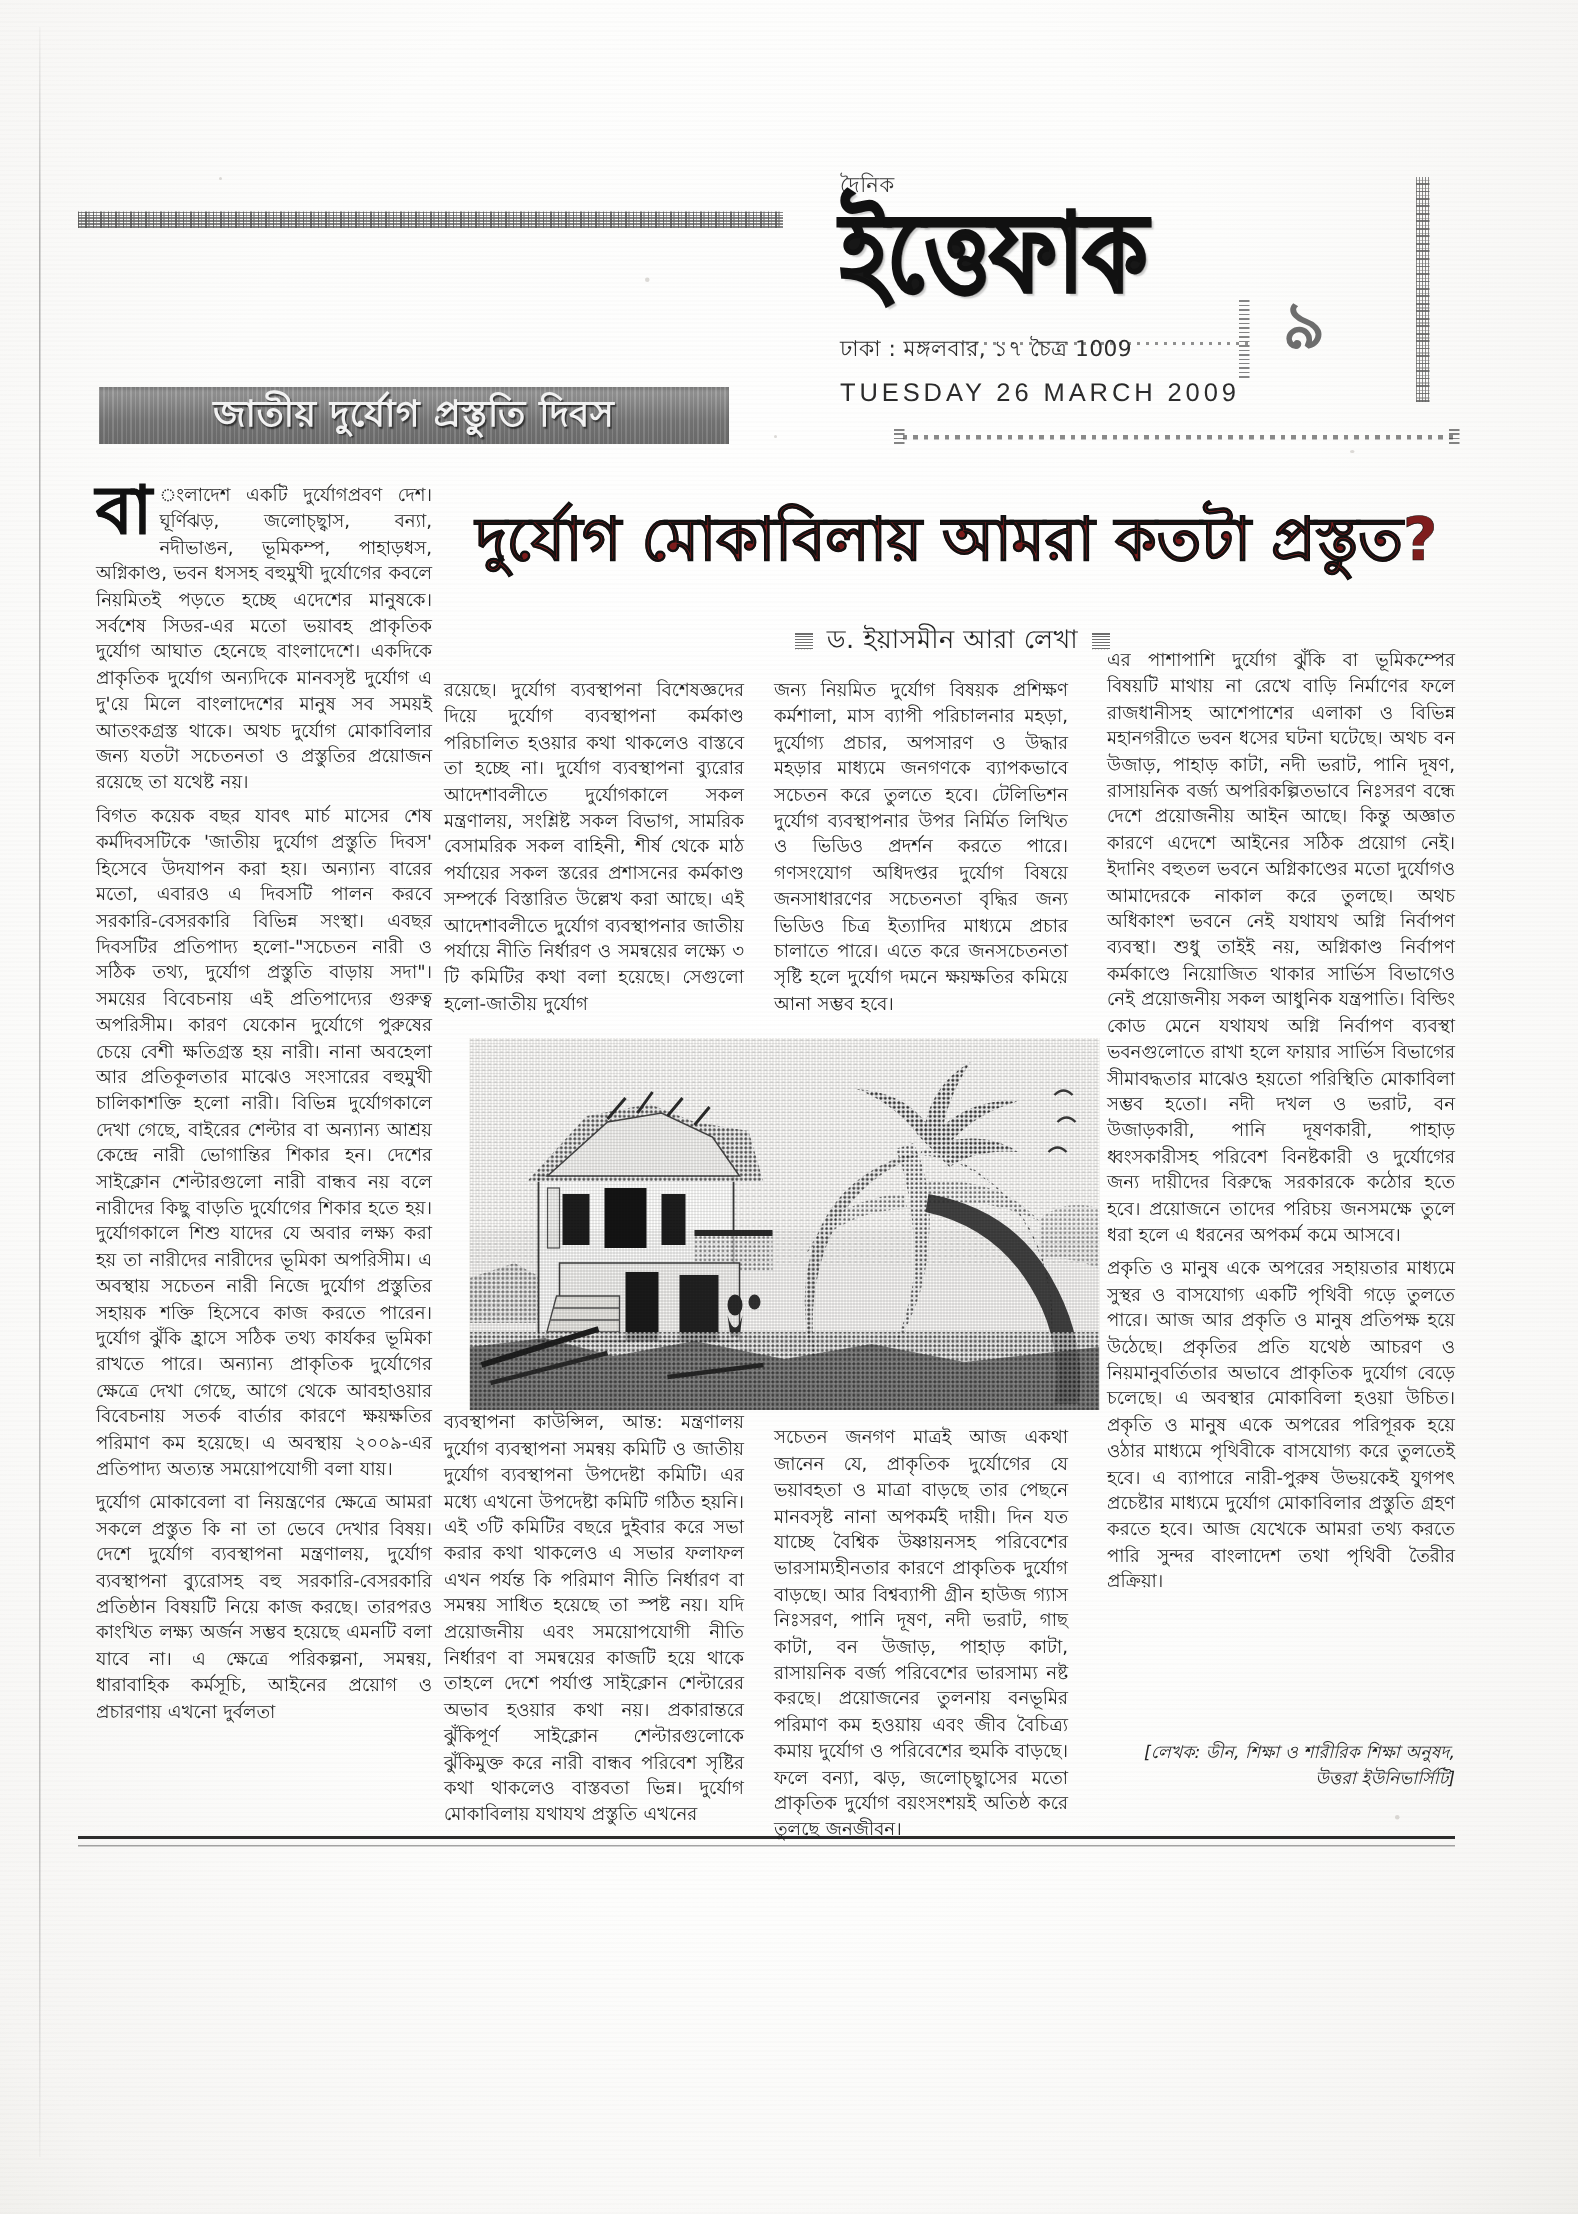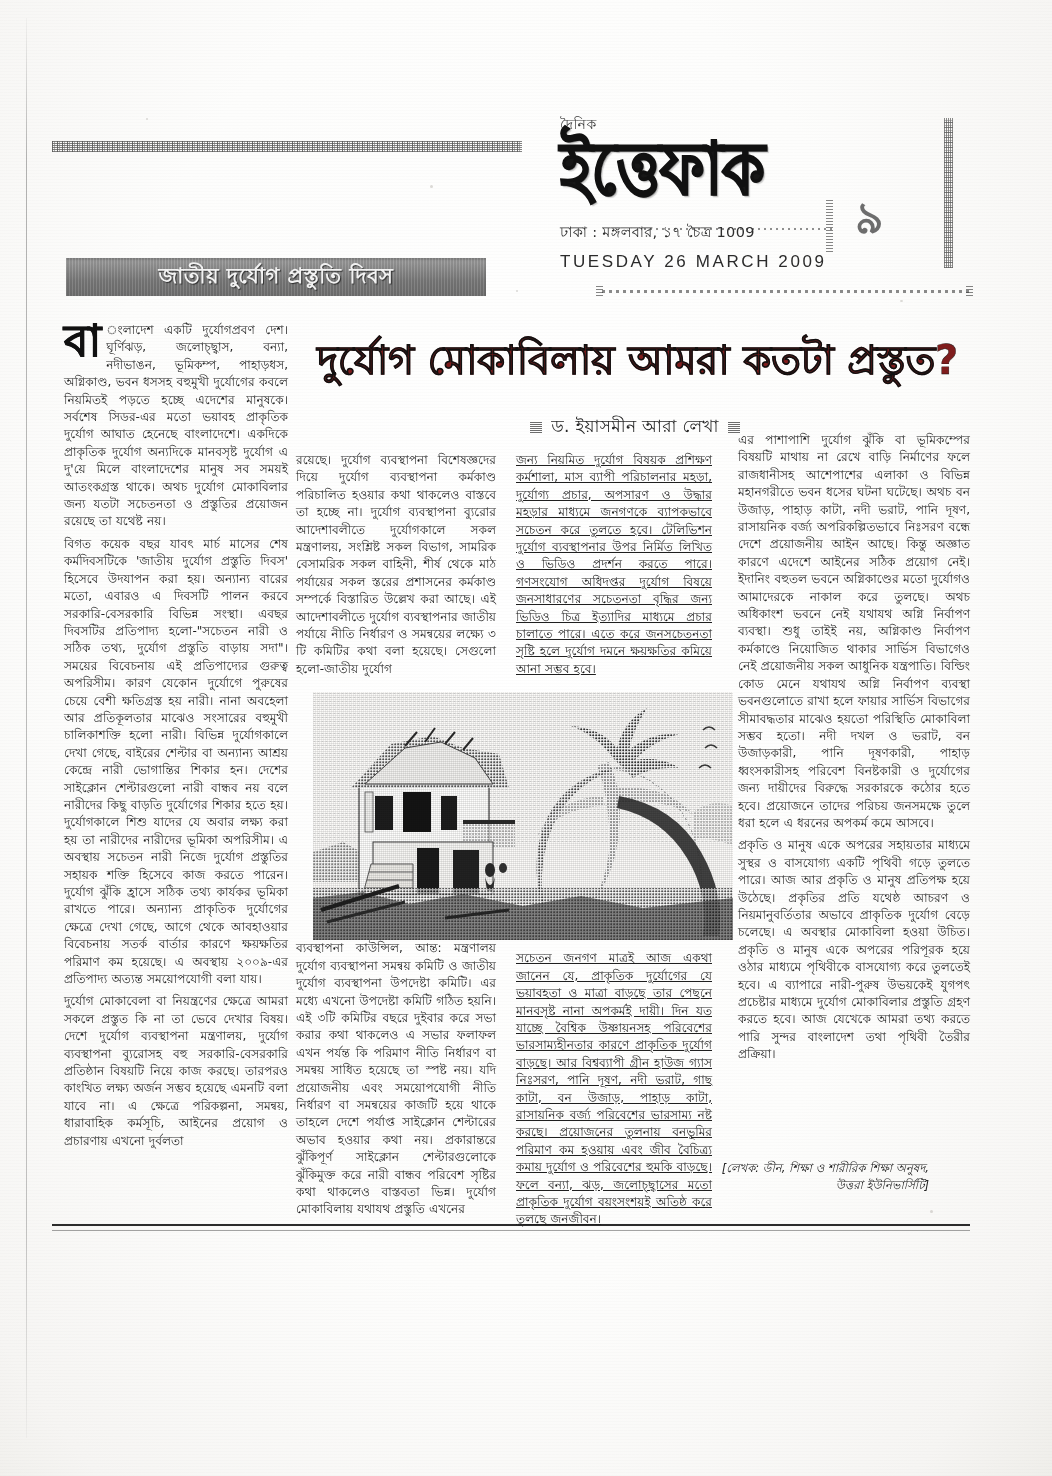--- a/index.html
+++ b/index.html
@@ -73,21 +73,21 @@
     font-size:44px;font-weight:bold;color:#555;opacity:.85;line-height:1;}
 
   
   .banner{position:absolute;left:66px;top:258px;width:420px;height:38px;
     background:linear-gradient(180deg,#9e9e9e 0%,#8b8b8b 30%,#787878 60%,#6f6f6f 100%);
     box-shadow:0 2px 2px rgba(0,0,0,.18) inset;
     display:flex;align-items:center;justify-content:center;overflow:hidden;}
   .banner::after{content:"";position:absolute;inset:0;
     background-image:repeating-linear-gradient(90deg, rgba(255,255,255,.10) 0 1px, rgba(0,0,0,.06) 1px 3px);}
   .banner-text{position:relative;z-index:2;font-family:"DejaVu Sans", sans-serif;
-    font-weight:bold;font-size:21px;color:#f2f2f2;letter-spacing:.5px;
+    font-weight:bold;font-size:24px;color:#f2f2f2;letter-spacing:.5px;
     text-shadow:1px 1px 1px rgba(0,0,0,.6);}
 
   
   .headline{position:absolute;left:288px;top:336px;width:670px;text-align:right;
     font-family:"DejaVu Sans", sans-serif;font-weight:bold;font-size:40px;
     color:#7f1d1d;line-height:1.22;letter-spacing:-.3px;
     -webkit-text-stroke:.4px #111;}
   .byline{position:absolute;left:300px;top:413px;width:670px;text-align:center;
     font-family:"DejaVu Sans", sans-serif;font-size:17px;color:#262626;letter-spacing:.3px;}
   .byline .orn{display:inline-block;width:12px;height:11px;vertical-align:middle;
@@ -97,40 +97,40 @@
   
   .col{position:absolute;font-family:"DejaVu Sans", sans-serif;
     font-size:12.1px;line-height:17.4px;color:#1f1f1f;
     text-align:justify;text-justify:inter-word;word-spacing:.4px;
     -webkit-hyphens:none;hyphens:none;}
   .col p{margin:0 0 0 0;text-indent:0;}
   .col p + p{margin-top:5px;}
 
   #col1{left:64px;top:322px;width:224px;height:900px;}
   #col2{left:296px;top:452px;width:200px;height:770px;}
-  #col3{left:516px;top:452px;width:196px;height:770px;text-decoration:underline;}
+  #col3{left:516px;top:452px;width:196px;height:770px;}
   #col4{left:738px;top:432px;width:232px;height:770px;}
 
   .dropcap{
     float:left;font-family:"DejaVu Sans", sans-serif;font-weight:bold;
     font-size:44px;line-height:34px;margin:2px 5px 0 0;color:#111;
     -webkit-text-stroke:.6px #111;
   }
 
   
   .photo{position:absolute;left:313px;top:692px;width:420px;height:248px;overflow:hidden;
     background:#f2f1ee;}
   .photo svg{display:block;}
   .photo::after{content:"";position:absolute;inset:0;pointer-events:none;
     background-image:repeating-linear-gradient(0deg, rgba(0,0,0,.10) 0 1px, rgba(255,255,255,0) 1px 2px),
                      repeating-linear-gradient(90deg, rgba(0,0,0,.07) 0 1px, rgba(255,255,255,0) 1px 2px);
     mix-blend-mode:multiply;opacity:.85;}
 
   
-  .credit{position:absolute;left:697px;top:1160px;width:232px;text-align:right;
+  .credit{position:absolute;left:738px;top:1160px;width:232px;text-align:right;
     font-family:"DejaVu Sans", sans-serif;font-style:italic;font-size:11.6px;
     line-height:17px;color:#232323;}
 
   .ghost{position:absolute;left:60px;top:1246px;font-size:8px;color:#a8a5a0;
     font-family:"Liberation Sans", sans-serif;letter-spacing:1px;opacity:.75;}
 </style>
 </head>
 <body>
 
 <div class="page"></div>

